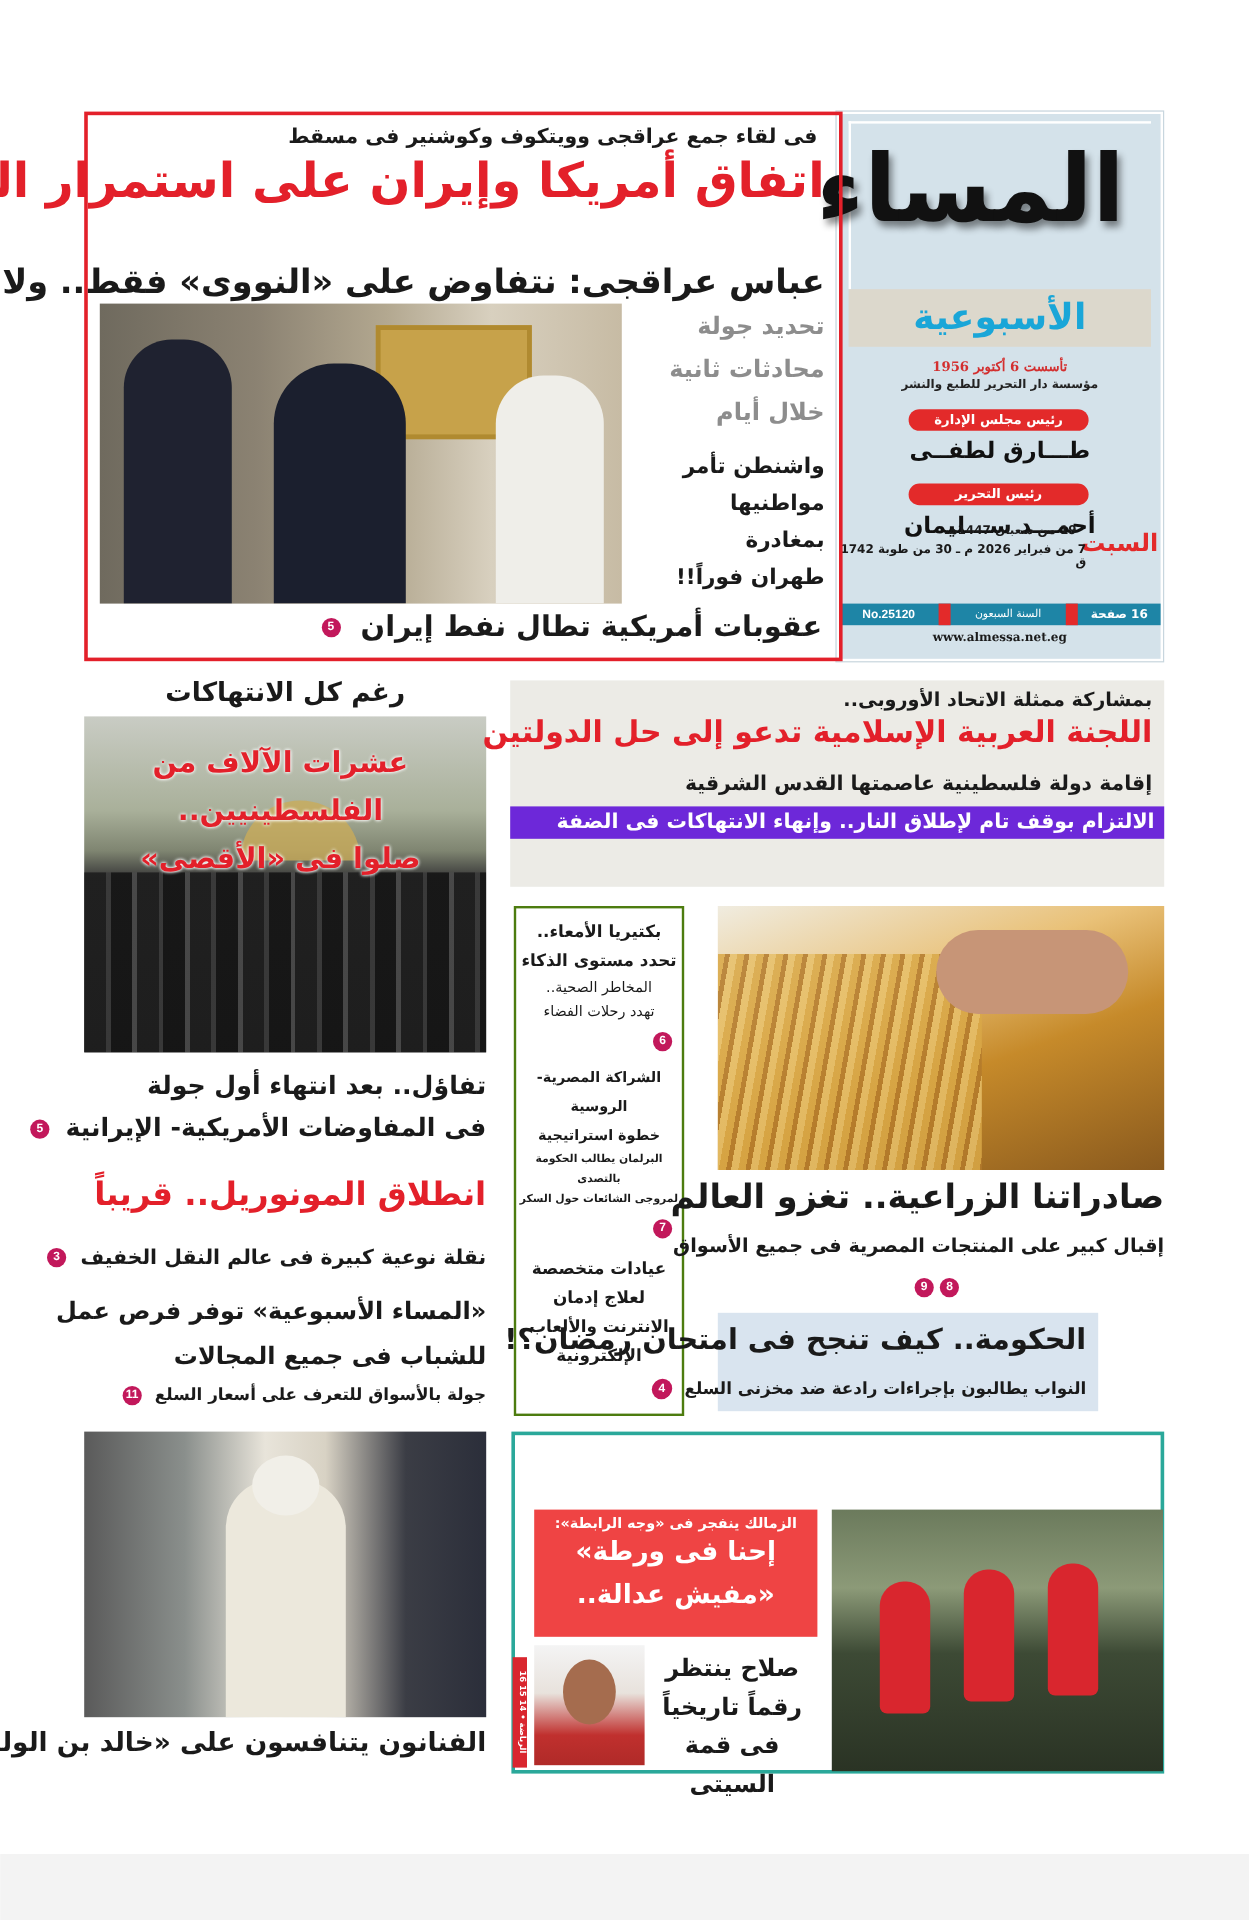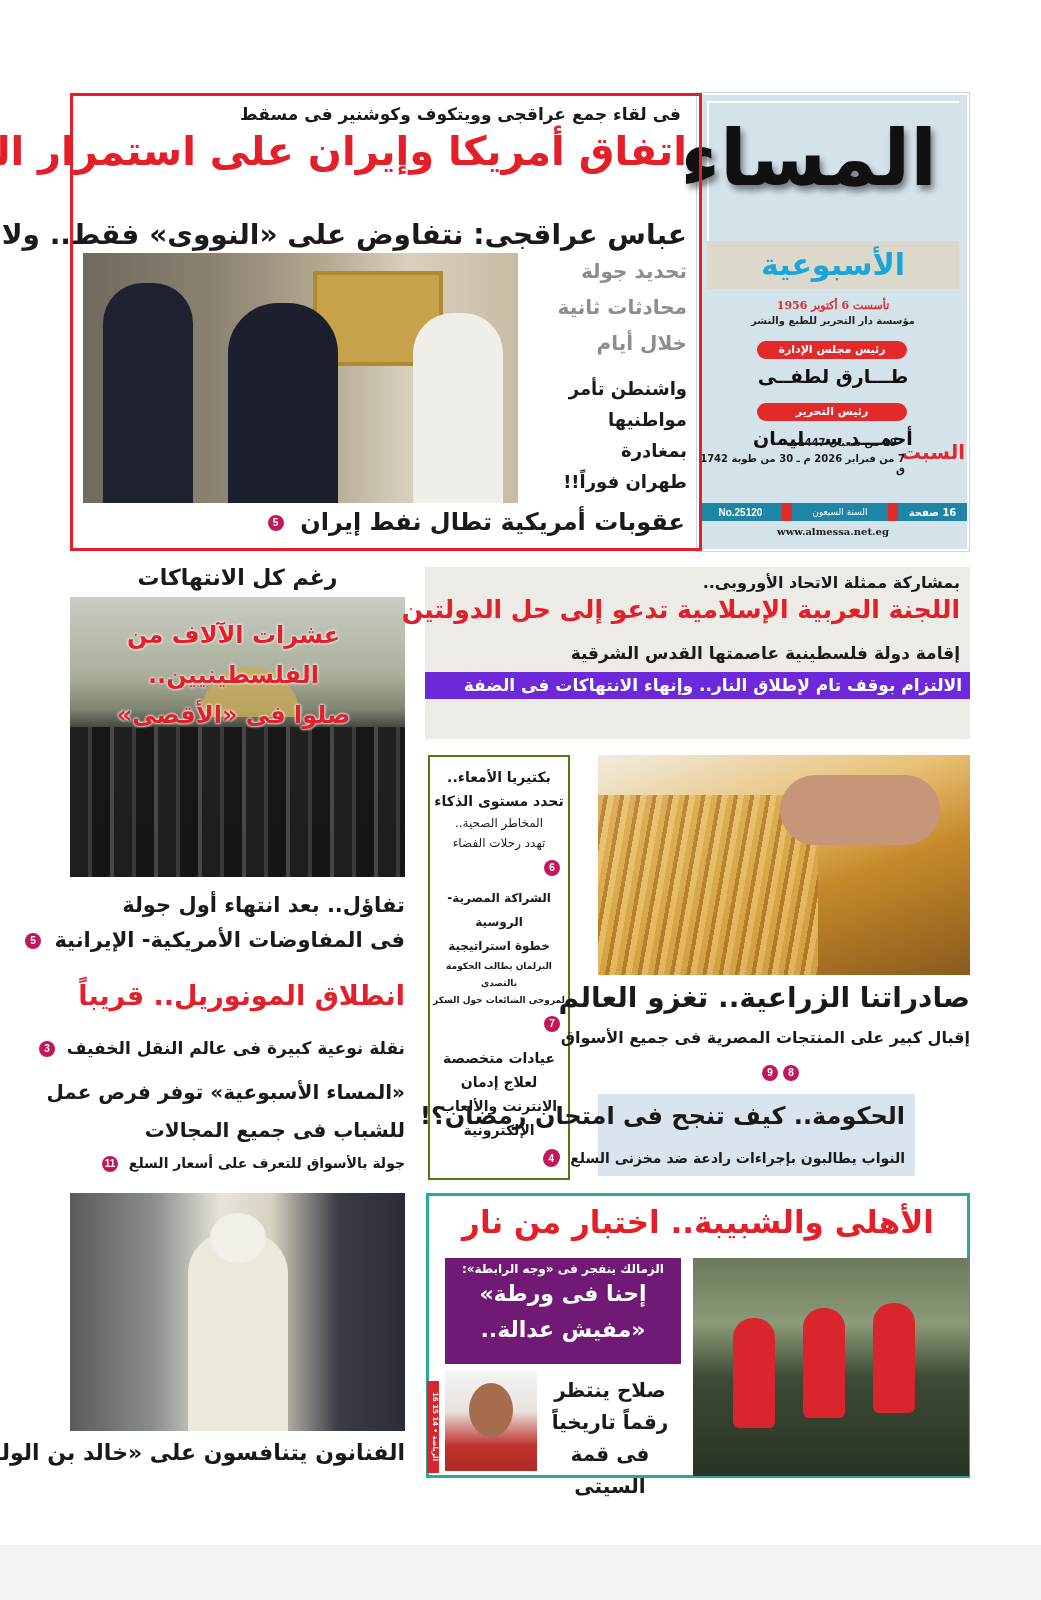--- a/index.html
+++ b/index.html
@@ -73,21 +73,21 @@
   #wheat .bdgs { position: absolute; left: 762px; top: 1062px; direction: ltr; }
 
   
   #govt { left: 598px; top: 1094px; width: 317px; height: 82px; background: #d9e4ef; }
   #govt .hl { position: absolute; right: 10px; top: 8px; font-size: 24px; font-weight: bold; }
   #govt .sub { position: absolute; right: 10px; top: 56px; font-size: 14px; font-weight: bold; }
 
   
   #sports { left: 426px; top: 1193px; width: 544px; height: 285px; border: 3px solid #2aa89a; }
   #sports .hl { position: absolute; right: 0; left: 0; top: 8px; text-align: center; font-size: 31px; font-weight: bold; color: #e3202a; }
-  #sports .zamalek { position: absolute; left: 16px; top: 62px; width: 236px; height: 106px; background: #701a75; color: #fff; text-align: center; }
+  #sports .zamalek { position: absolute; left: 16px; top: 62px; width: 236px; height: 106px; background: #ef4444; color: #fff; text-align: center; }
   #sports .zamalek .k { font-size: 12px; font-weight: bold; padding-top: 4px; }
   #sports .zamalek .q { font-size: 22px; font-weight: bold; line-height: 36px; }
   #sports .players { position: absolute; left: 264px; top: 62px; width: 276px; height: 218px; background: linear-gradient(180deg, #6b7a5c 0%, #8c9a78 30%, #3d4a35 55%, #2a3324 100%); overflow: hidden; }
   #sports .players .p { position: absolute; width: 42px; height: 110px; background: #d9262e; border-radius: 20px 20px 6px 6px; }
   #sports .salah-photo { position: absolute; left: 16px; top: 175px; width: 92px; height: 100px; background: linear-gradient(180deg, #f4f4f4 0%, #e8e2dc 40%, #c0302e 75%, #b02a28 100%); }
   #sports .salah-photo .face { position: absolute; left: 24px; top: 12px; width: 44px; height: 54px; border-radius: 50%; background: #a56c4e; }
   #sports .salah { position: absolute; right: 282px; top: 178px; width: 150px; text-align: center; font-size: 20px; font-weight: bold; line-height: 32px; }
   #sports .side { position: absolute; left: -2px; top: 185px; width: 12px; height: 92px; background: #d9262e; color: #fff; font-size: 7px; writing-mode: vertical-rl; text-align: center; font-weight: bold; }
 
   
@@ -223,21 +223,20 @@
 
 <div id="govt" class="abs">
   <div class="hl line">الحكومة.. كيف تنجح فى امتحان رمضان؟!</div>
   <div class="sub line">
     <span>النواب يطالبون بإجراءات رادعة ضد مخزنى السلع</span>
     <span class="badge" style="margin-right:6px;">4</span>
   </div>
 </div>
 
 <div id="sports" class="abs">
-  <div class="hl line">الأهلى والشبيبة.. اختبار من نار</div>
   <div class="zamalek">
     <div class="k">الزمالك ينفجر فى «وجه الرابطة»:</div>
     <div class="q">إحنا فى ورطة»</div>
     <div class="q">«مفيش عدالة..</div>
   </div>
   <div class="players">
     <div class="p" style="left:40px;top:60px;"></div>
     <div class="p" style="left:110px;top:50px;"></div>
     <div class="p" style="left:180px;top:45px;"></div>
   </div>

